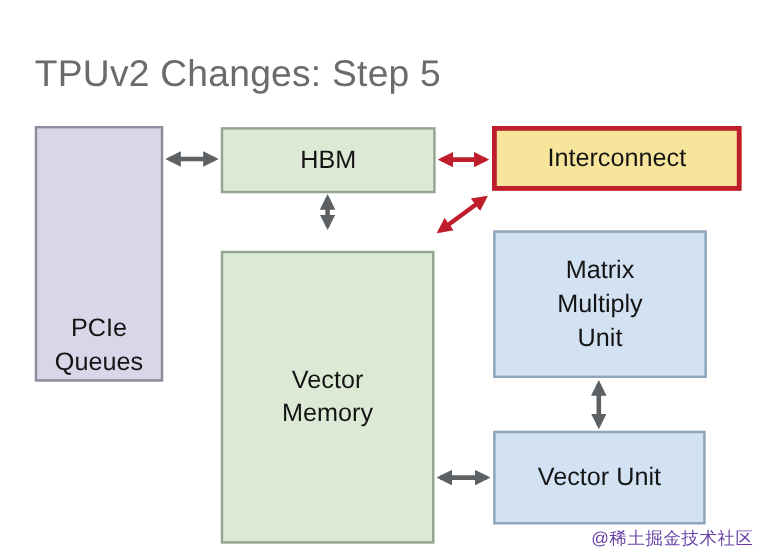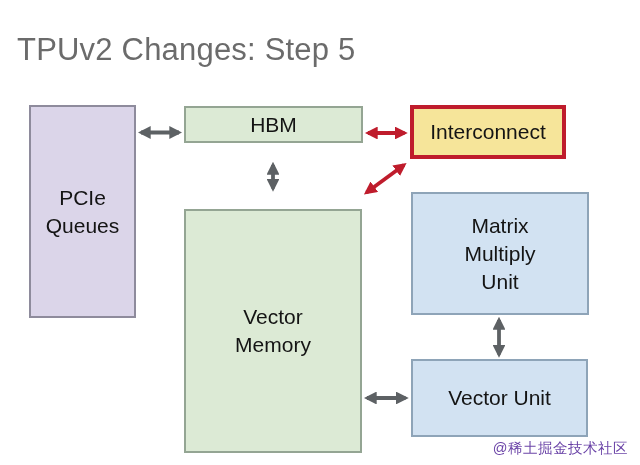--- a/index.html
+++ b/index.html
@@ -8,44 +8,44 @@
     width: 640px;
     height: 465px;
     background: #ffffff;
     overflow: hidden;
     font-family: "Liberation Sans", sans-serif;
   }
   .slide-title {
     position: absolute;
     left: 17px;
     top: 32px;
-    margin: 0;
+    margin: 12px;
     font-size: 31px;
     font-weight: 500;
     letter-spacing: 0.2px;
     color: #6b6b6b;
   }
   .block {
     position: absolute;
     box-sizing: border-box;
     border: 2px solid #8a8a94;
     display: flex;
     align-items: center;
     justify-content: center;
     text-align: center;
   }
   .block-label {
     font-size: 21px;
     line-height: 28px;
     color: #141414;
     white-space: pre-line;
   }
-  .block-pcie         { left: 29px;  top: 105px; width: 107px; height: 213px; }
-  .block-hbm          { left: 184px; top: 106px; width: 179px; height: 37px;  }
-  .block-interconnect { left: 410px; top: 105px; width: 156px; height: 54px;  border-width: 4px; }
+  .block-pcie         { left: 29px;  top: 105px; width: 107px; height: 213px; align-items: flex-end; }
+  .block-hbm          { left: 184px; top: 106px; width: 179px; height: 55px;  }
+  .block-interconnect { left: 410px; top: 105px; width: 208px; height: 54px;  border-width: 4px; }
   .block-vm           { left: 184px; top: 193px; width: 178px; height: 244px; margin-top: 16px; }
   .block-mmu          { left: 411px; top: 192px; width: 178px; height: 123px; }
   .block-vu           { left: 411px; top: 359px; width: 177px; height: 78px;  }
   .arrows {
     position: absolute;
     left: 0; top: 0;
     width: 640px; height: 465px;
     pointer-events: none;
   }
   .arrows line { stroke-width: 3.8px; }

